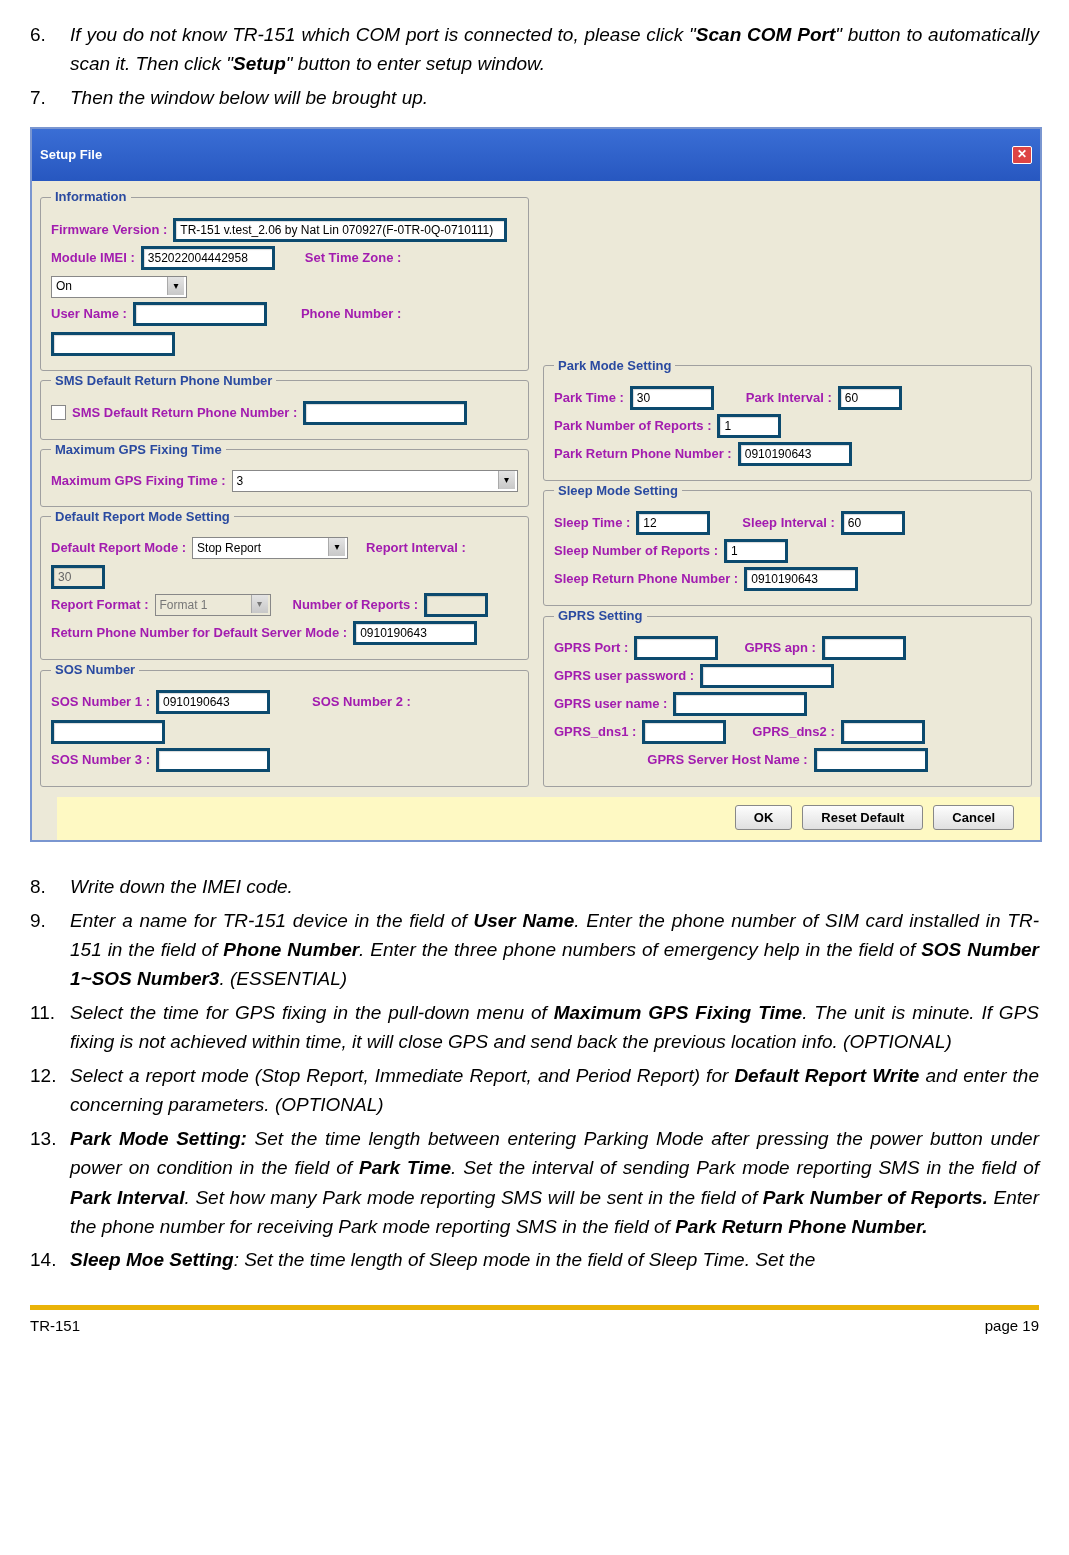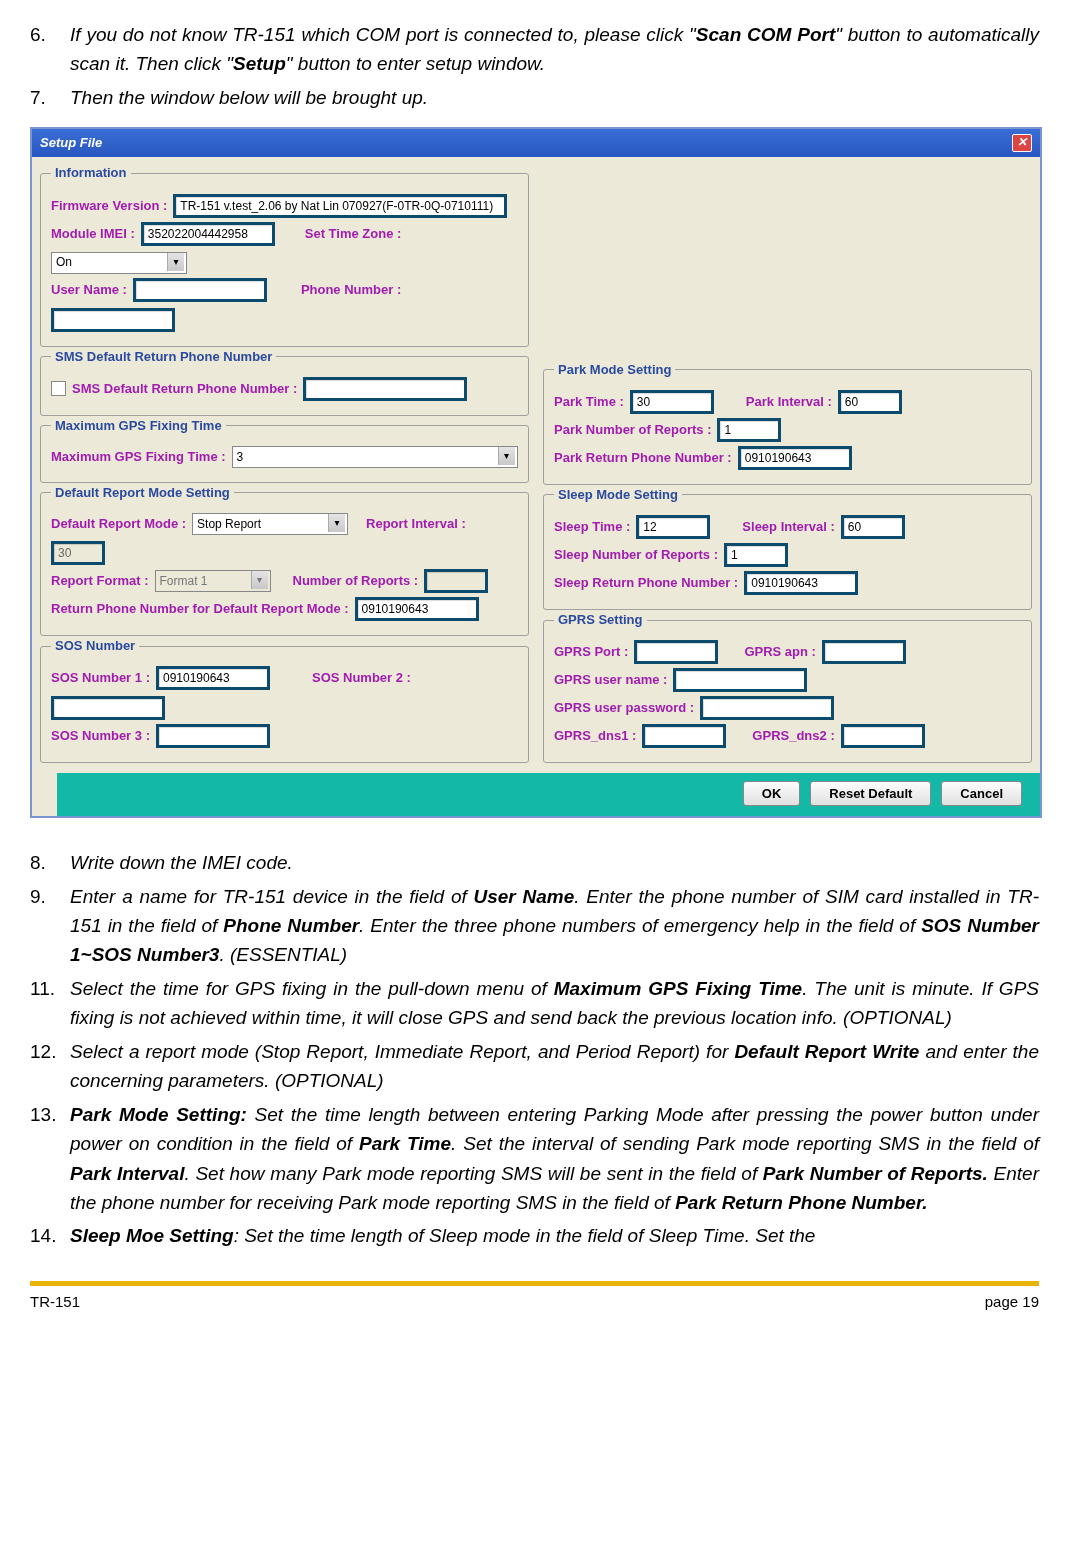--- a/index.html
+++ b/index.html
@@ -34,26 +34,25 @@
     margin: 15px 0 30px 0;
     border: 2px solid #7a96d0;
     width: 1008px;
     background: #ece9d8;
     font-family: "Microsoft Sans Serif", Arial, sans-serif;
     font-size: 13px;
   }
   .titlebar {
     background: linear-gradient(to bottom, #3a6ed5, #2757c0);
     color: #fff;
-    padding: 4px 8px;
+    padding: 16px 8px;
     font-weight: bold;
     display: flex;
     justify-content: space-between;
     align-items: center;
-    font-style: italic;
   }
   .close-btn {
     background: #d44;
     color: #fff;
     width: 18px;
     height: 16px;
     text-align: center;
     font-size: 12px;
     line-height: 15px;
     border: 1px solid #fff;
@@ -145,22 +144,22 @@
   .btn {
     background: linear-gradient(#fdfdfd,#e0e0e0);
     border: 1px solid #888;
     border-radius: 3px;
     padding: 4px 18px;
     font-weight: bold;
     font-size: 13px;
     font-family: inherit;
   }
   .bottom-area{
-    background:#14b8a6;
-    padding: 4px 8px 10px 8px;
+    background:#fef9c3;
+    padding: 4px 16px 10px 8px;
     margin-left: 25px;
   }
   .footer {
     border-top: 5px solid #eab308;
     margin-top: 30px;
     padding-top: 4px;
     display: flex;
     justify-content: space-between;
     font-size: 15px;
   }
@@ -235,21 +234,21 @@
           <span class="inp disabled" style="width:40px">30</span>
         </div>
         <div class="row">
           <span class="lbl">Report Format :</span>
           <span class="sel disabled" style="width:90px">Format 1</span>
           <span style="width:10px"></span>
           <span class="lbl">Number of Reports :</span>
           <span class="inp disabled" style="width:50px"></span>
         </div>
         <div class="row">
-          <span class="lbl">Return Phone Number for Default Report Mode :</span>
+          <span class="lbl">Return Phone Number for Default Server Mode :</span>
           <span class="inp" style="width:110px">0910190643</span>
         </div>
       </fieldset>
 
       <fieldset>
         <legend>SOS Number</legend>
         <div class="row">
           <span class="lbl">SOS Number 1 :</span>
           <span class="inp" style="width:100px">0910190643</span>
           <span style="width:30px"></span>
@@ -305,33 +304,37 @@
       <fieldset>
         <legend>GPRS Setting</legend>
         <div class="row">
           <span class="lbl">GPRS Port :</span>
           <span class="inp" style="width:70px"></span>
           <span style="width:14px"></span>
           <span class="lbl">GPRS apn :</span>
           <span class="inp" style="width:70px"></span>
         </div>
         <div class="row">
+          <span class="lbl">GPRS user password :</span>
+          <span class="inp" style="width:120px"></span>
+        </div>
+        <div class="row">
           <span class="lbl">GPRS user name :</span>
-          <span class="inp" style="width:120px"></span>
-        </div>
-        <div class="row">
-          <span class="lbl">GPRS user password :</span>
           <span class="inp" style="width:120px"></span>
         </div>
         <div class="row">
           <span class="lbl">GPRS_dns1 :</span>
           <span class="inp" style="width:70px"></span>
           <span style="width:14px"></span>
           <span class="lbl">GPRS_dns2 :</span>
           <span class="inp" style="width:70px"></span>
+        </div>
+        <div class="row" style="justify-content:center">
+          <span class="lbl">GPRS Server Host Name :</span>
+          <span class="inp" style="width:100px"></span>
         </div>
       </fieldset>
     </div>
   </div>
   <div class="bottom-area">
     <div class="btnrow">
       <button class="btn">OK</button>
       <button class="btn">Reset Default</button>
       <button class="btn">Cancel</button>
     </div>

